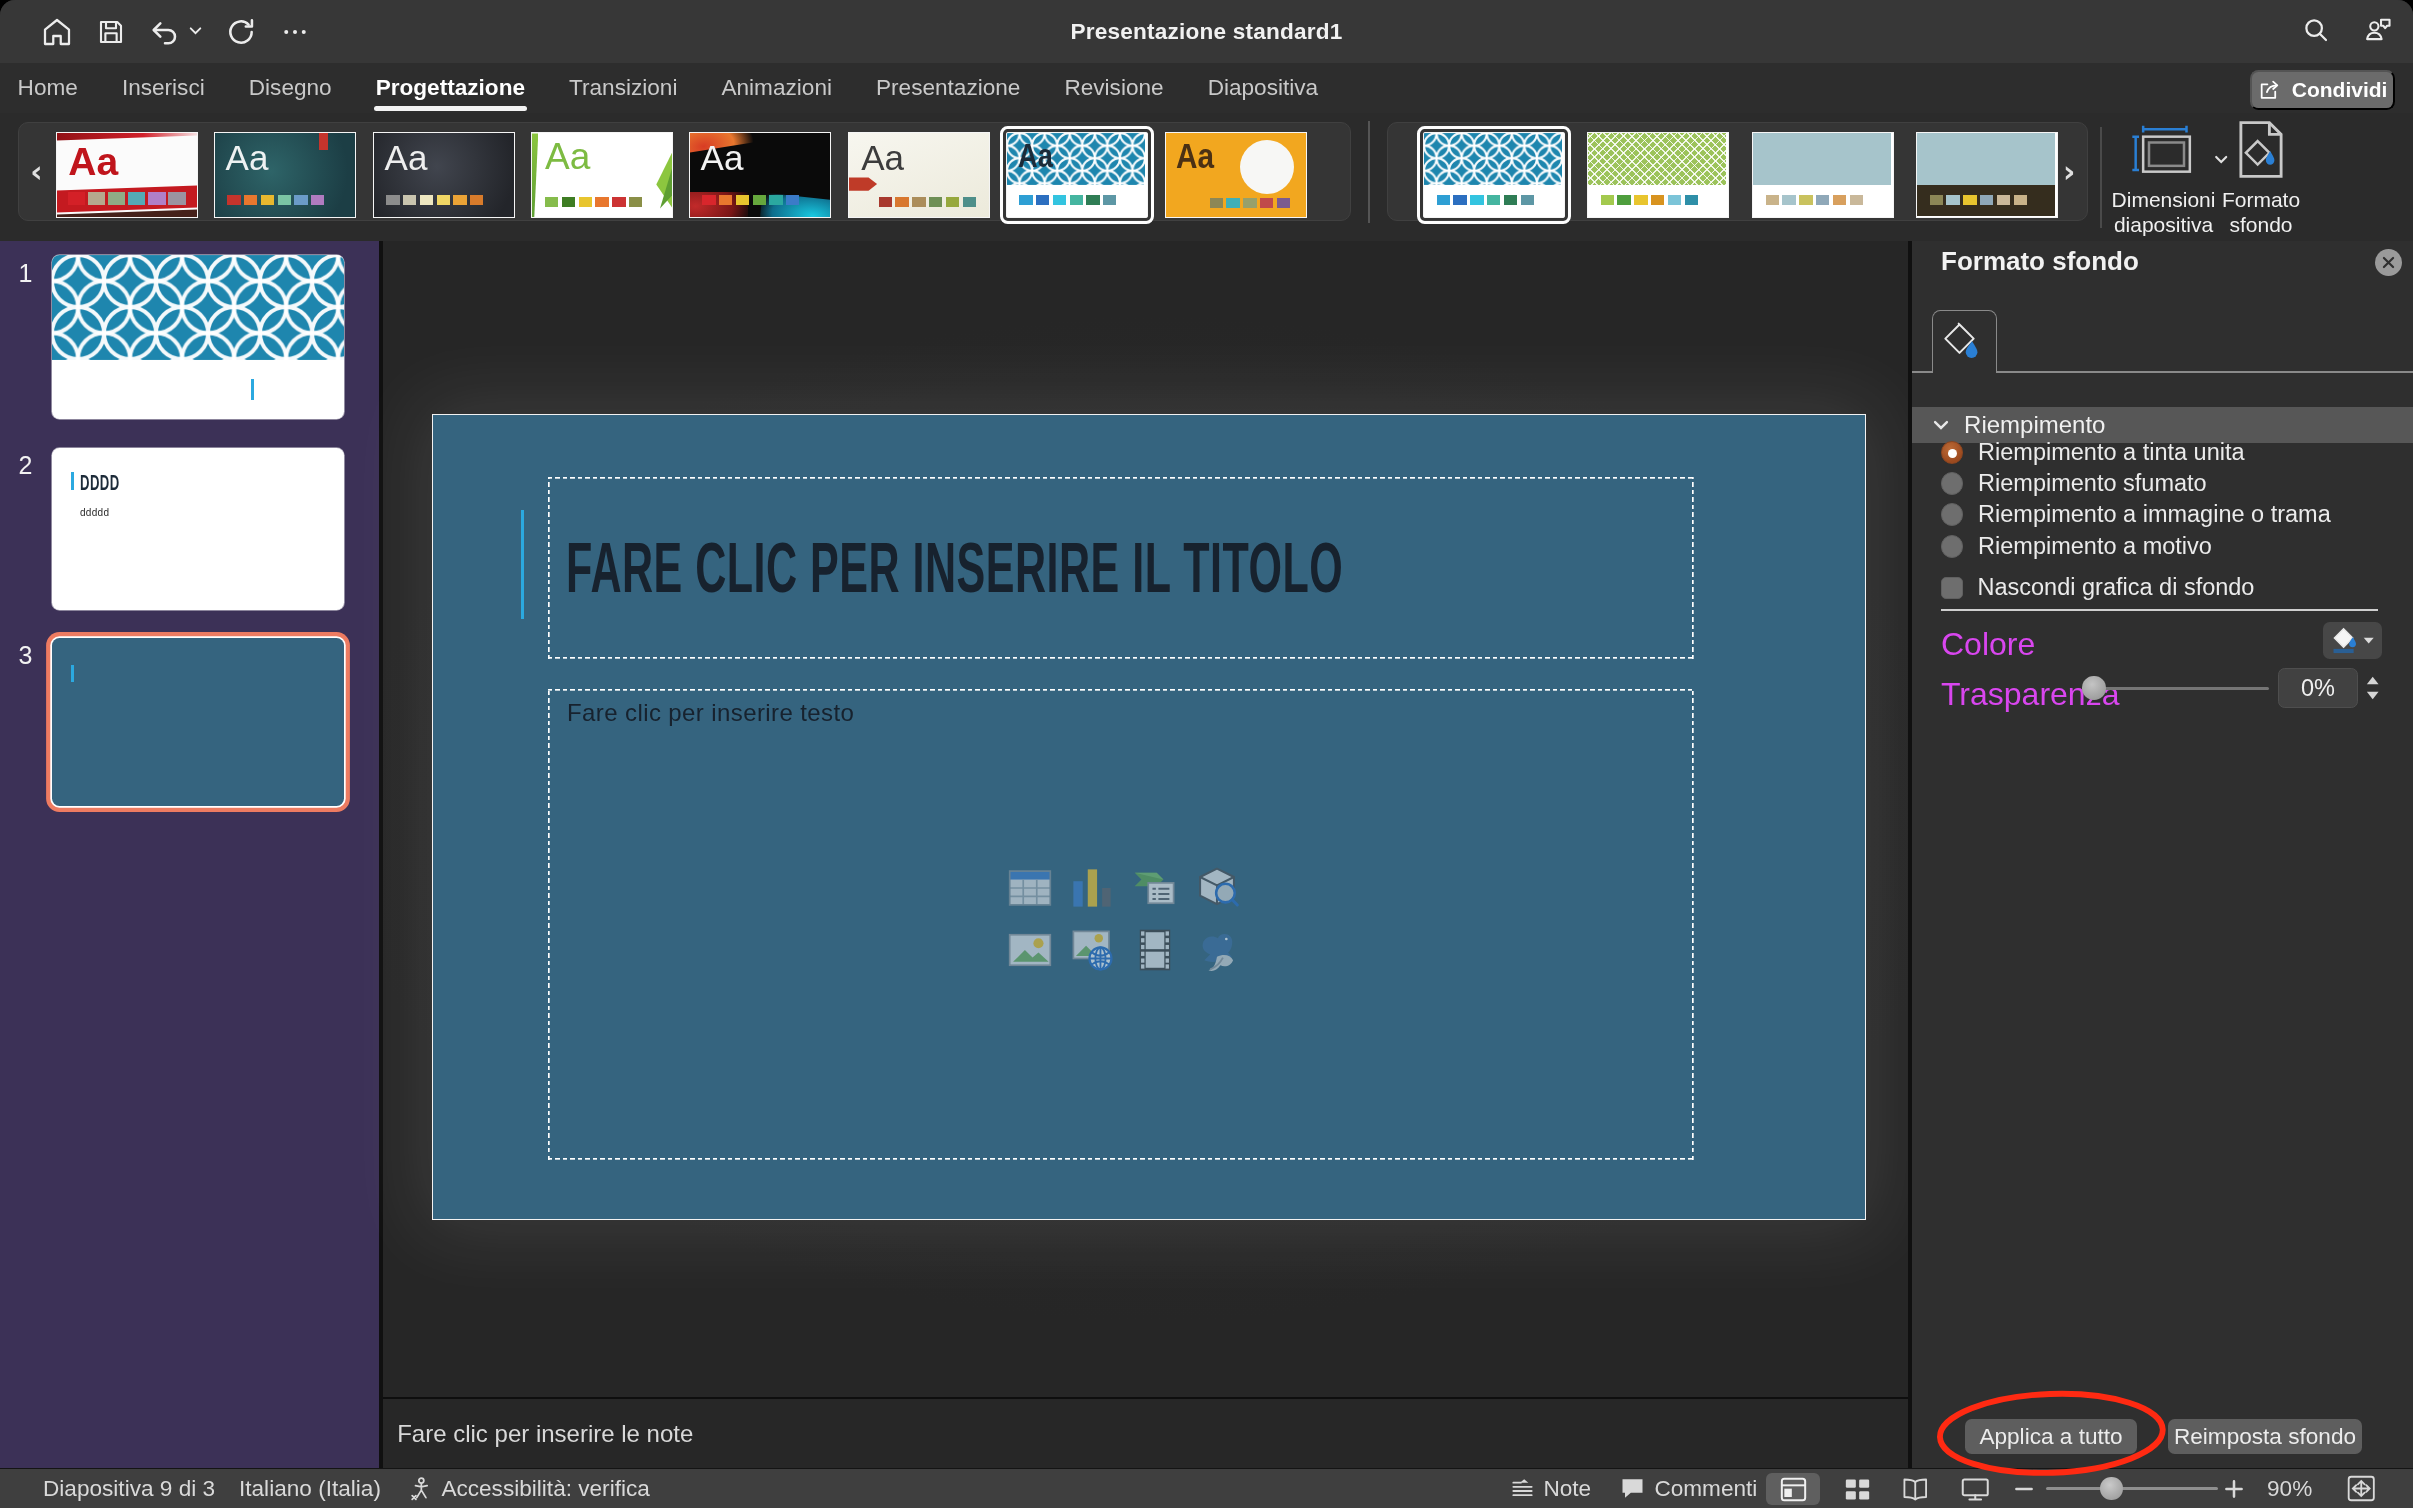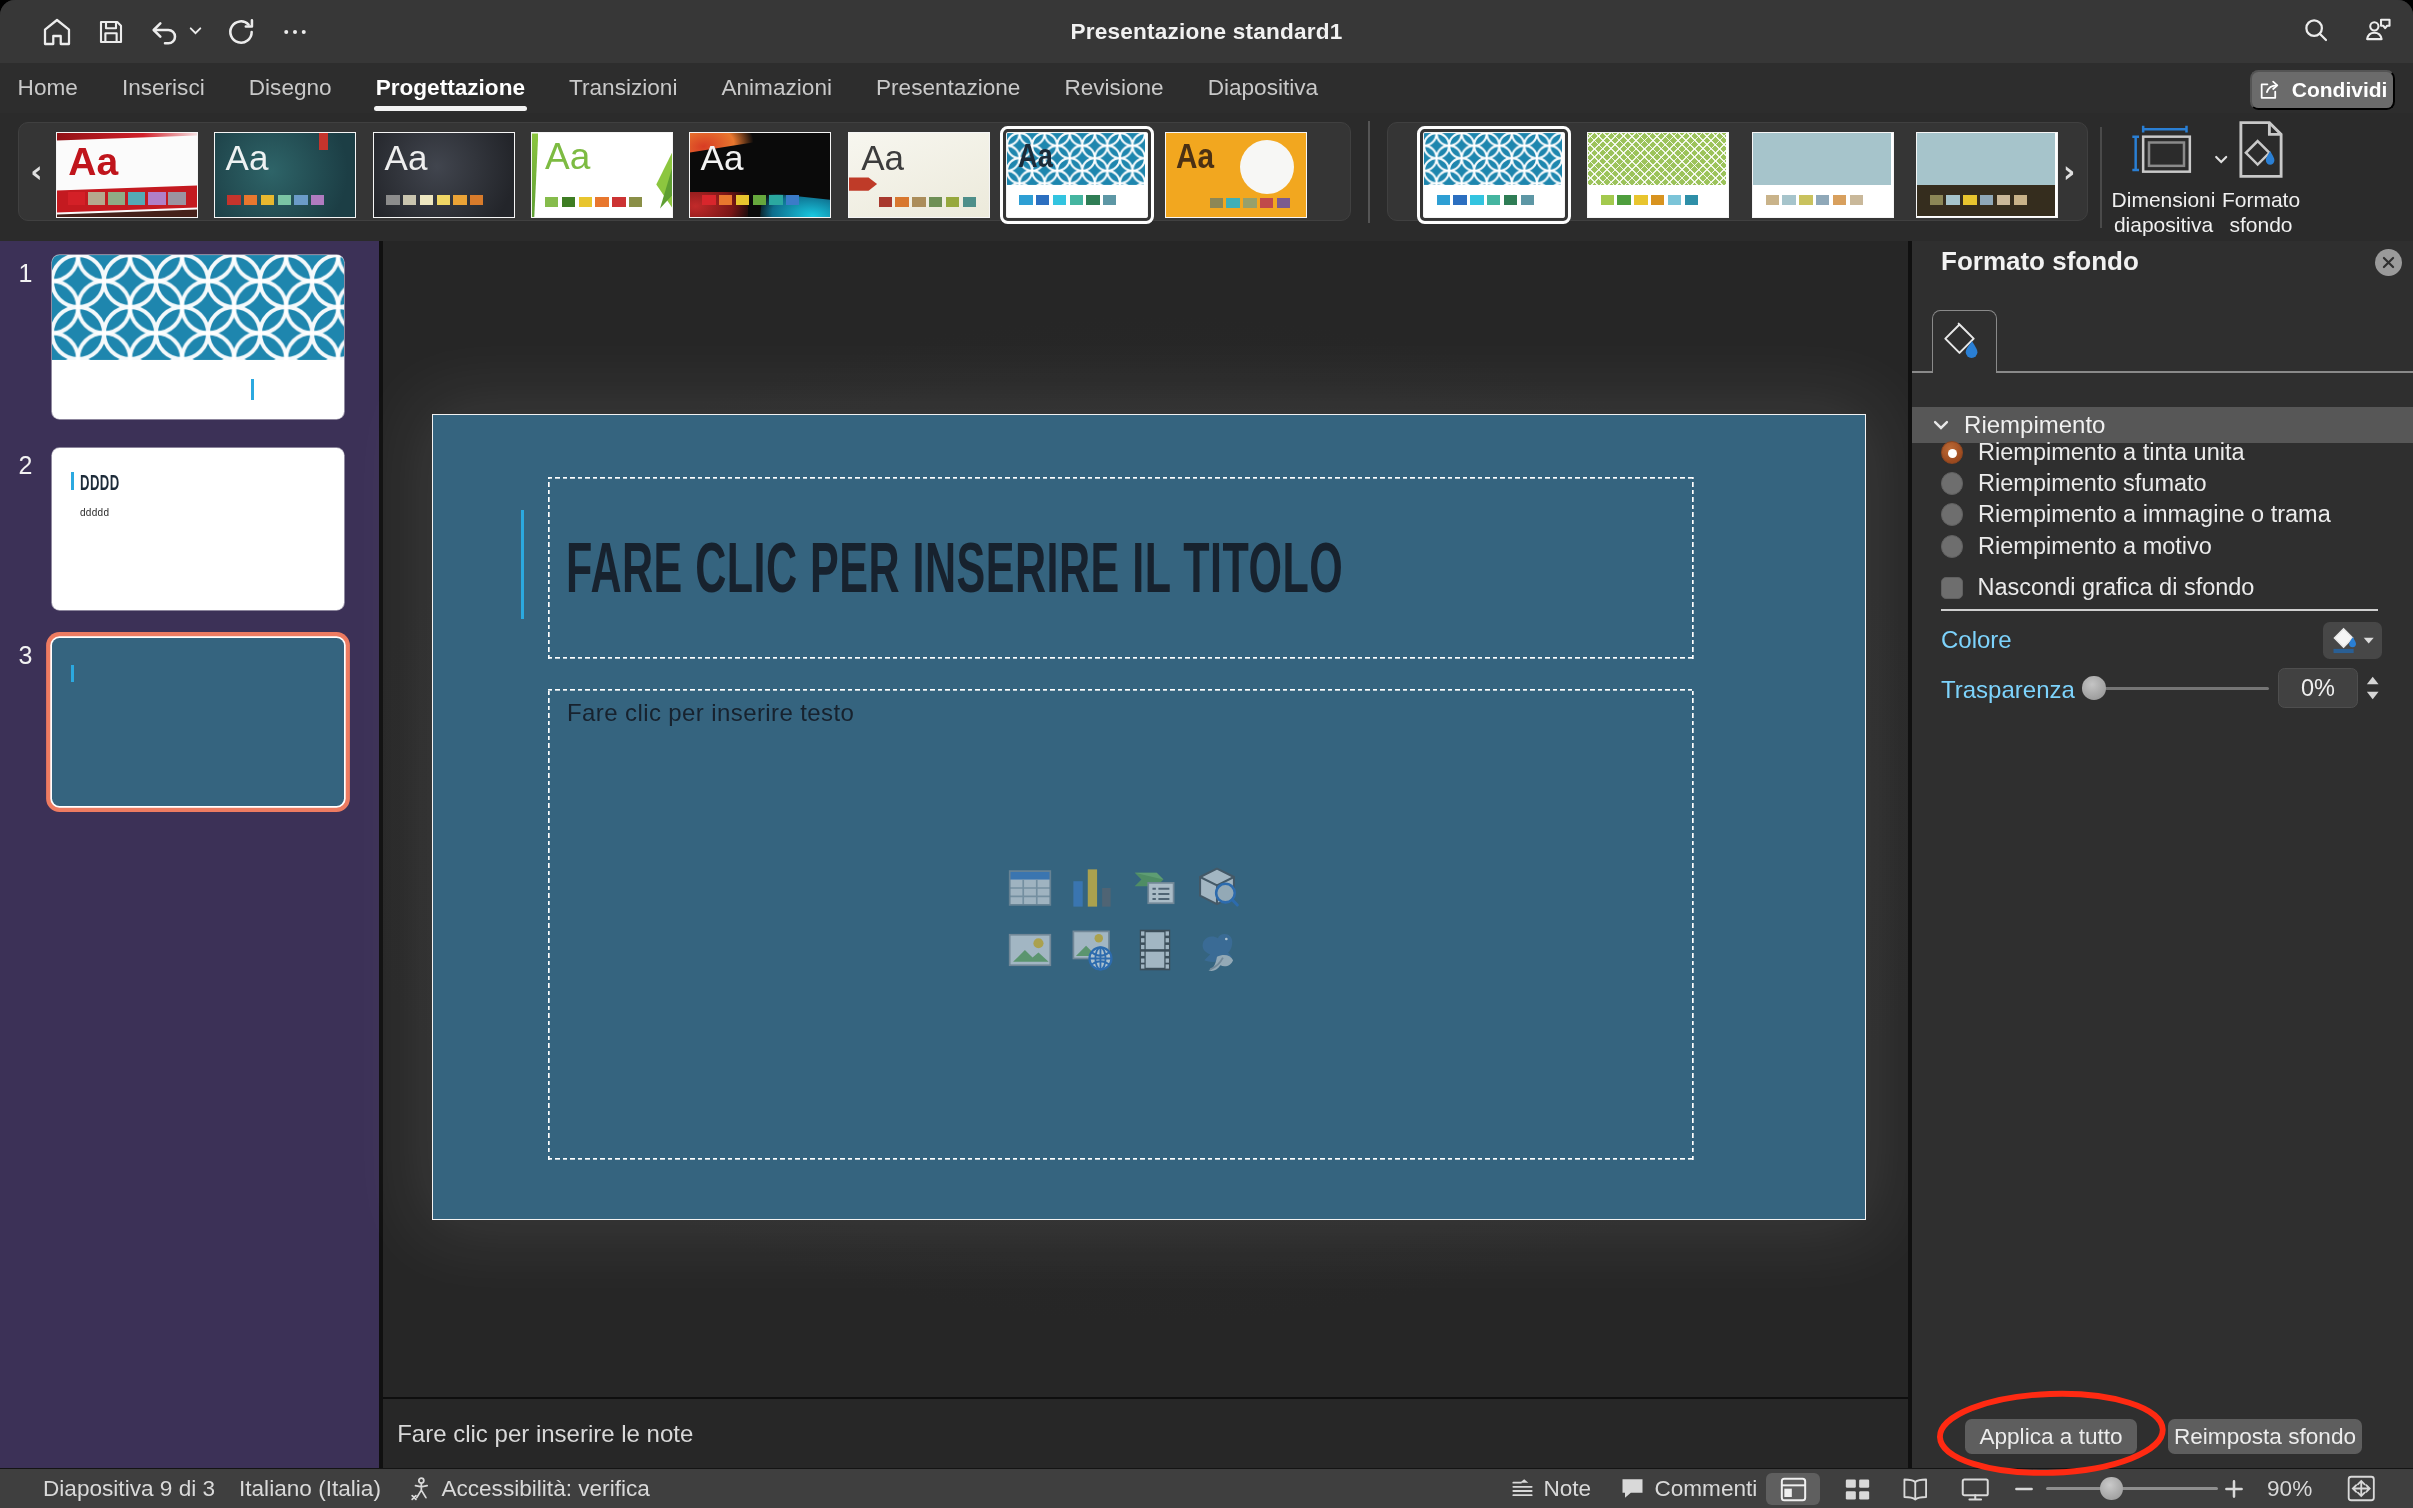--- a/index.html
+++ b/index.html
@@ -90,21 +90,21 @@
     border-bottom:none; border-radius:8.4px 8.4px 0 0; display:flex; align-items:center; justify-content:center; z-index:2; }
   .fp-section { position:absolute; left:0; top:142px; width:606px; height:36px; background:#575757; display:flex; align-items:center;
     color:#f0f0f0; font-size:24px;margin-top:24px; }
   .fp-section svg { margin:0 11.7px 0 18.4px; }
   .fp-radio-row { position:absolute; left:28.5px; display:flex; align-items:center; gap:15px; color:#ebebeb; font-size:23.5px; height:25px; }
   .radio { width:22.6px; height:22.6px; border-radius:50%; background:#6e6e6e; border:0.8px solid #606060; position:relative; flex:none; }
   .radio.on { background:radial-gradient(circle at 40% 32%, #bc6a36 0%, #9c4a1f 70%); border-color:#8a4520; }
   .radio.on::after { content:""; position:absolute; left:6.7px; top:6.7px; width:9.2px; height:9.2px; border-radius:50%; background:#fff; }
   .checkbox { width:22px; height:22px; border-radius:5px; background:#6e6e6e; border:0.8px solid #606060; flex:none; }
   .fp-sep { position:absolute; left:29px; top:368px; width:437px; height:1.7px; background:#cfcfcf; }
-  .fp-label { position:absolute; left:29px; color:#7dd3fc; font-size:24px; }
+  .fp-label { position:absolute; left:29px; color:#d946ef; font-size:32px; }
   .color-btn { position:absolute; left:411px; top:381px; width:59px; height:37px; background:#474747; border-radius:6.7px;
     display:flex; align-items:center; }
   .spin { position:absolute; left:452px; top:427px; width:17px; height:40px; display:flex; flex-direction:column;
     align-items:center; justify-content:center; gap:5.9px; }
   .trans-box { position:absolute; left:366px; top:427px; width:80px; height:40px; background:#414141; border-radius:6.7px;
     border:0.8px solid #4e4e4e; display:flex; align-items:center; justify-content:center; color:#f0f0f0; font-size:23.5px; }
   .slider-track { position:absolute; left:173px; top:446px; width:184px; height:3.4px; border-radius:1.7px; background:#757575; }
   .slider-knob { position:absolute; left:170px; top:435px; width:23.5px; height:23.5px; border-radius:50%;
     background:radial-gradient(circle at 42% 35%, #c4c4c4, #8f8f8f); }
   .fp-btn { position:absolute; top:1178px; height:35px; background:#5e5e5e; border-radius:6.7px; color:#ececec; font-size:22.6px;

